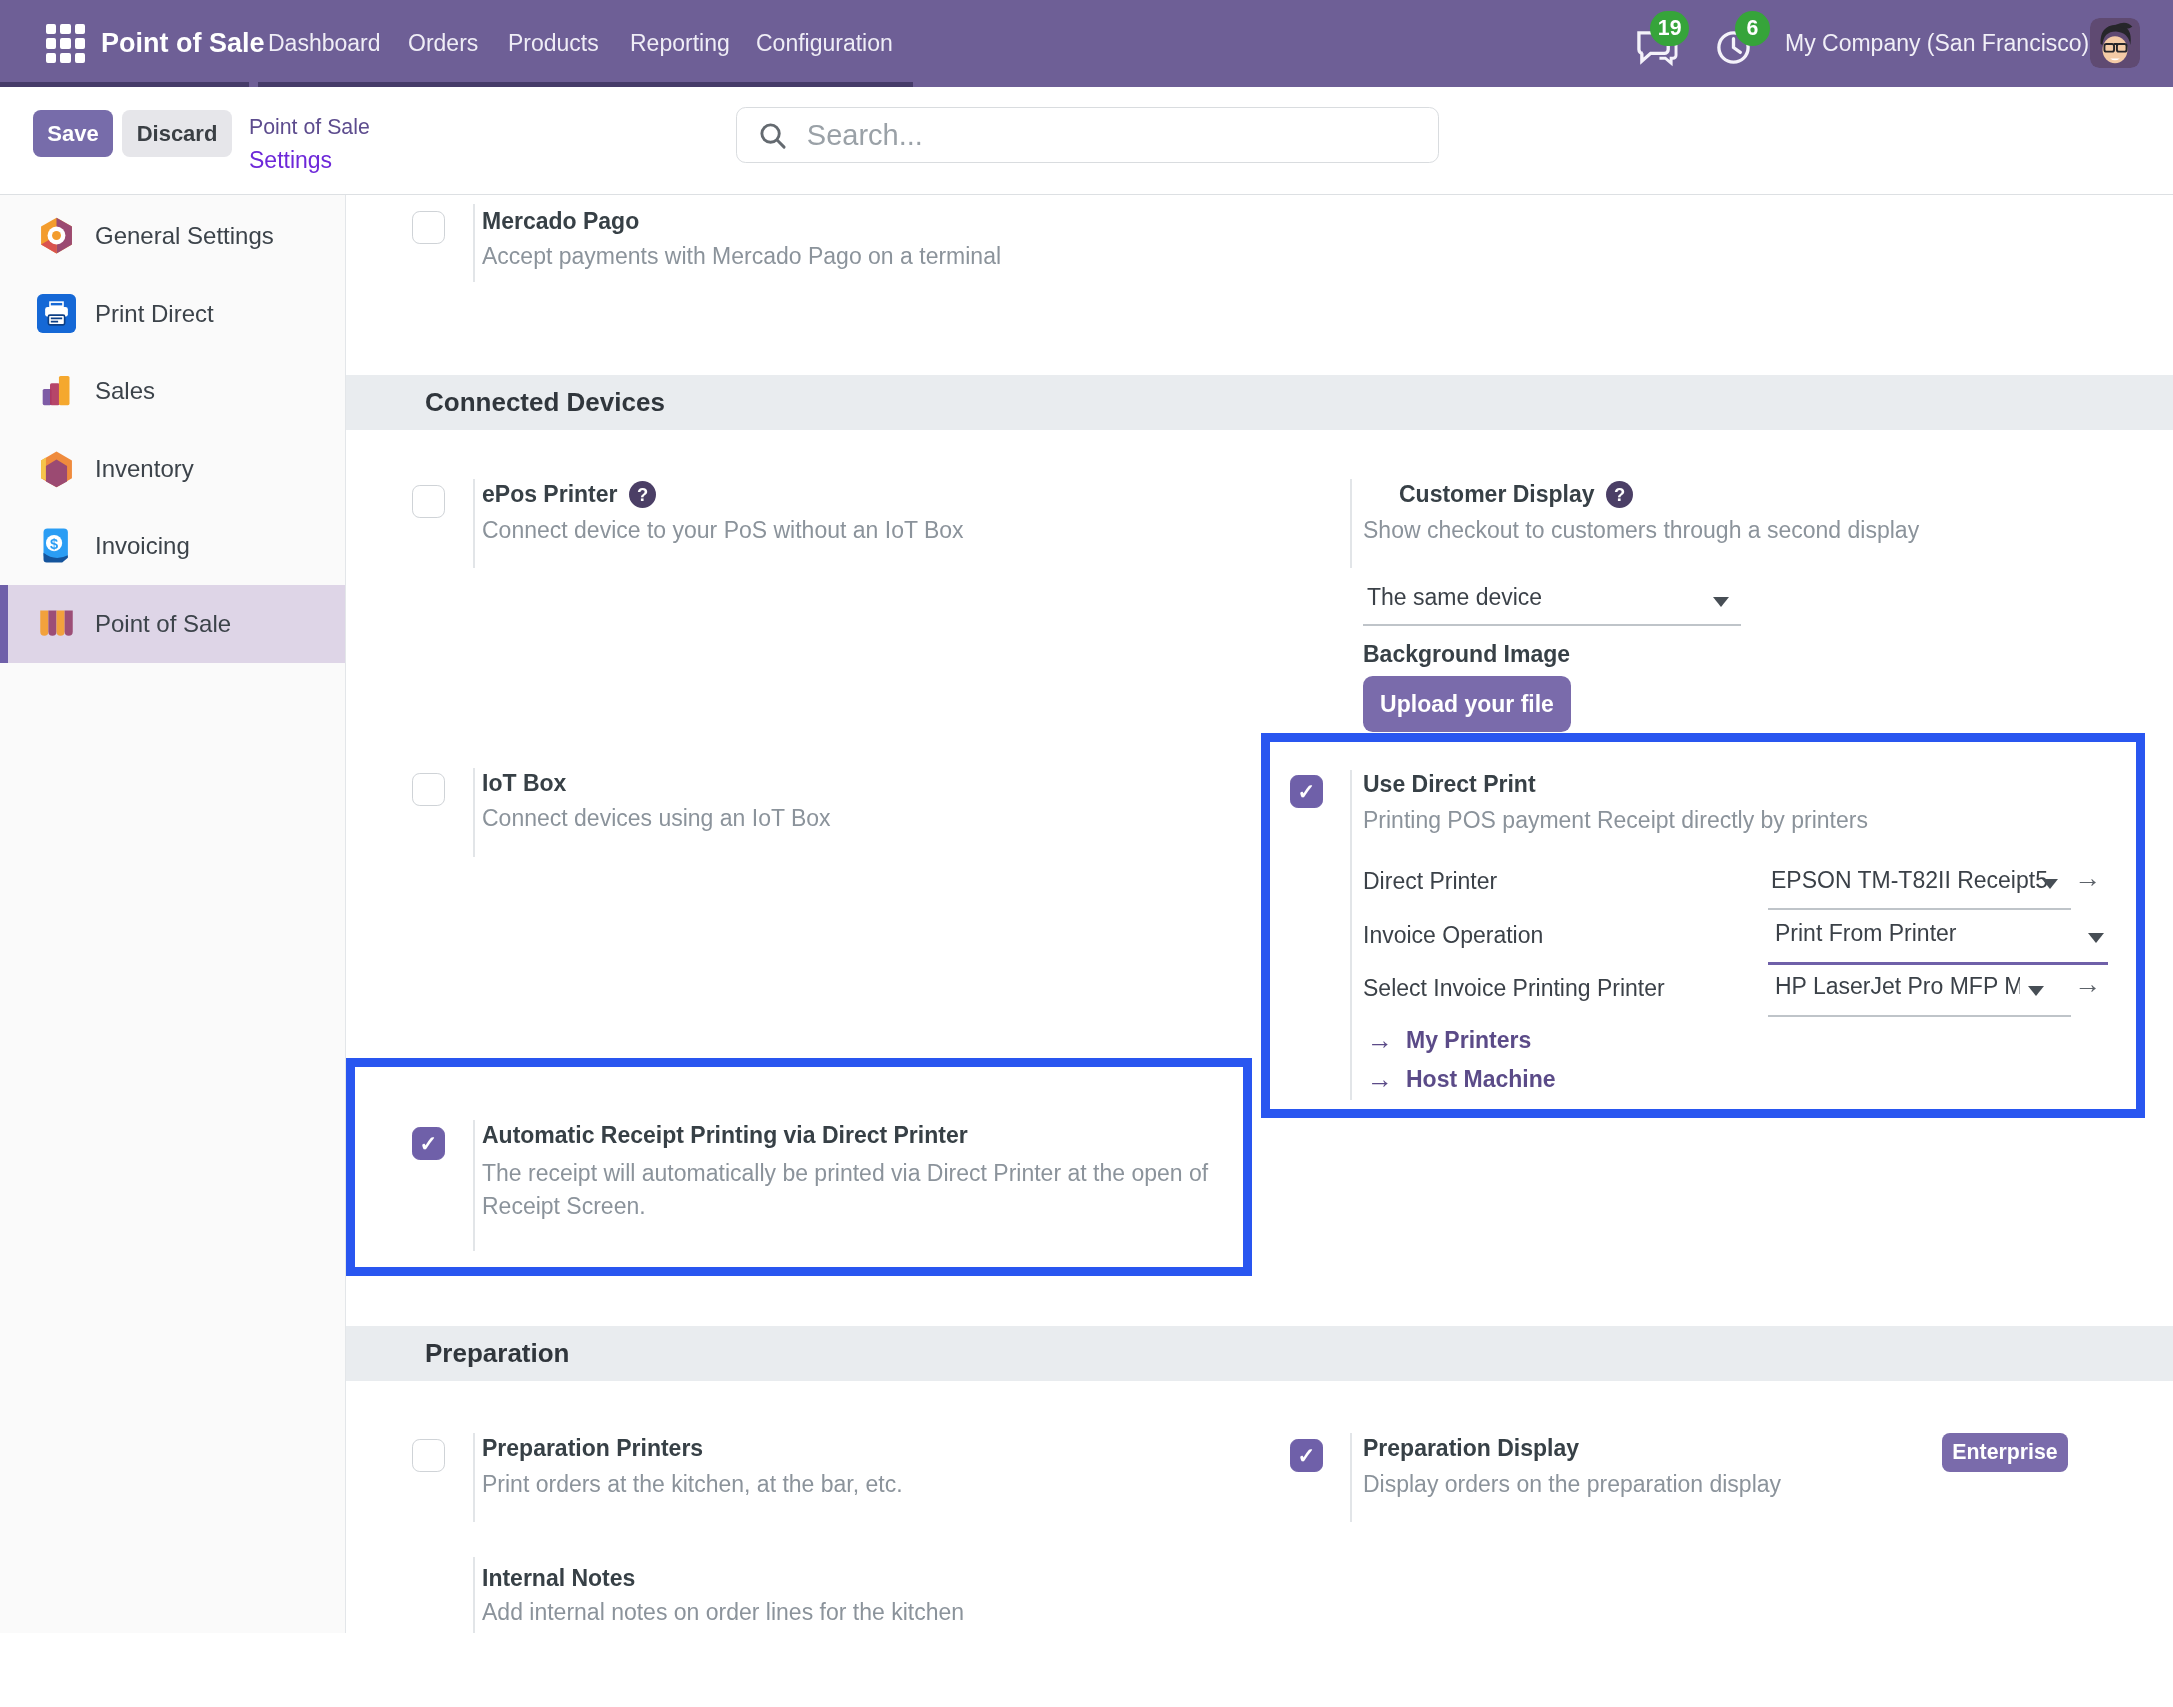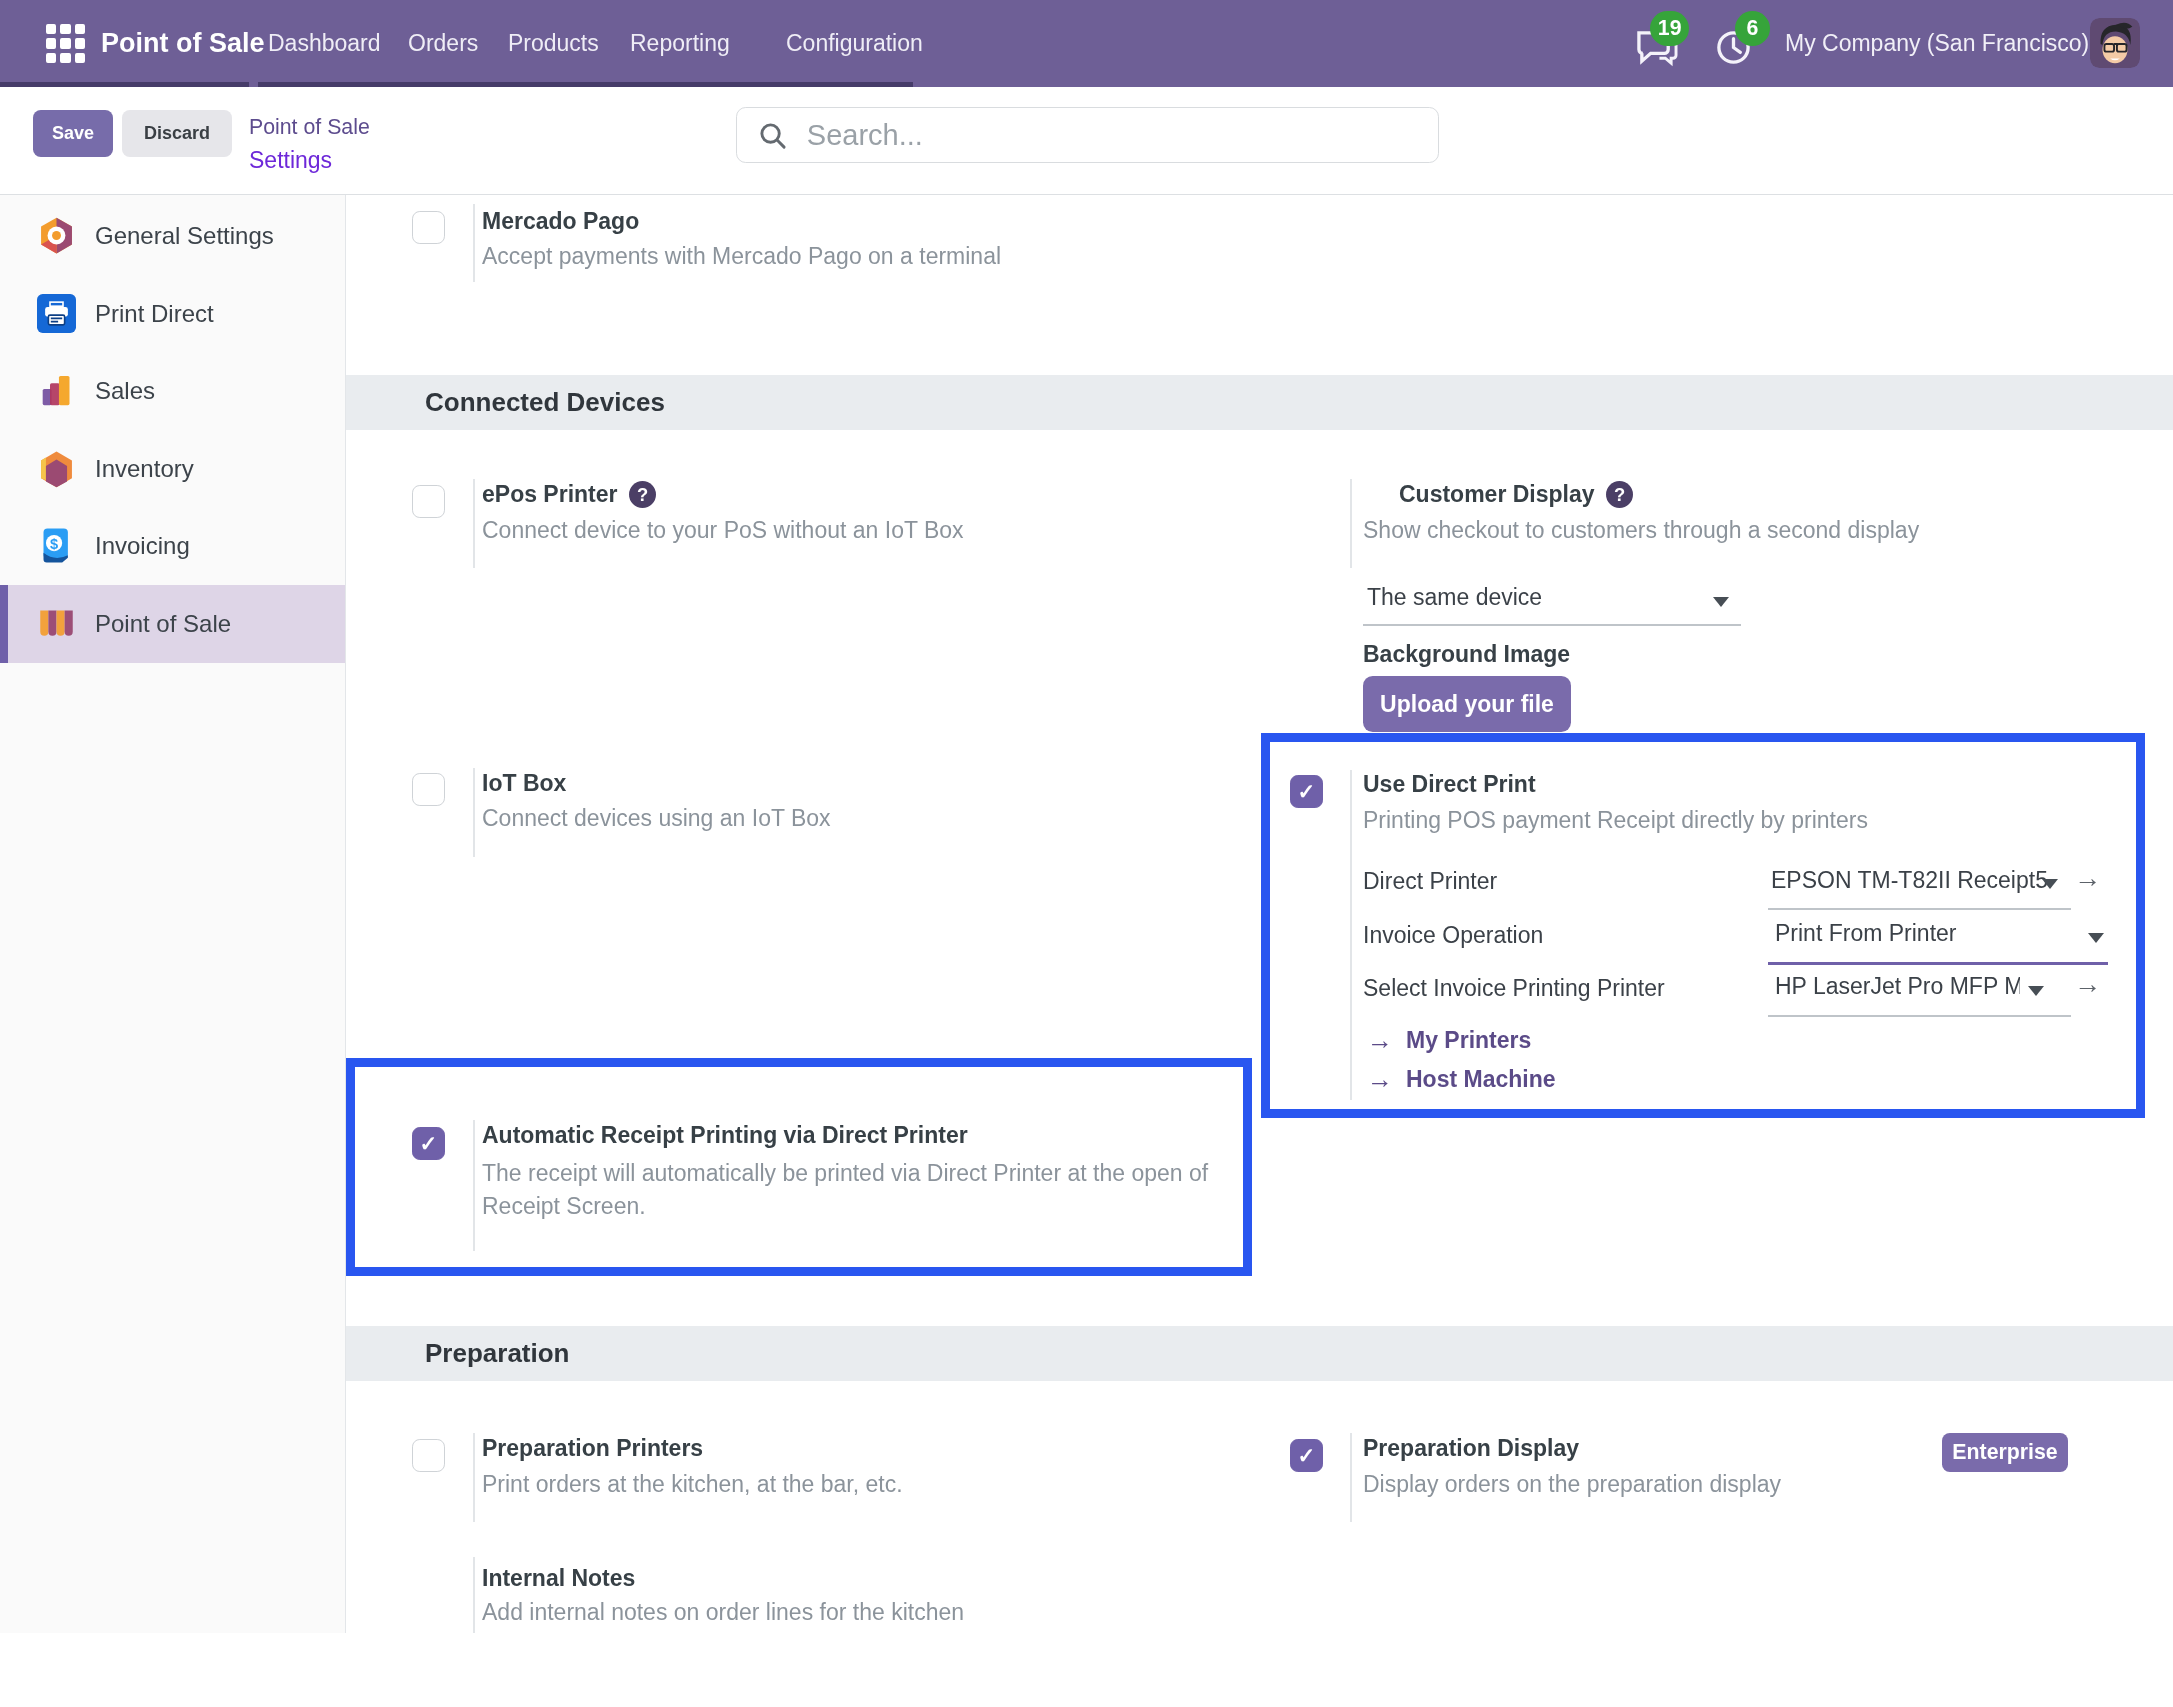--- a/index.html
+++ b/index.html
@@ -8,21 +8,21 @@
   
   .navbar{left:0;top:0;width:2174px;height:87px;background:#6e5f96;}
   .nav-underline{background:#463c69;height:4.9px;top:82px;}
   .brand{color:#fff;font-size:27px;font-weight:700;line-height:87px;white-space:nowrap;}
   .nav-item{color:#efedf6;font-size:23px;line-height:87px;white-space:nowrap;cursor:pointer;}
   .badge{background:#36a43a;color:#fff;font-size:21.3px;font-weight:700;border-radius:17.5px;
          min-width:35px;height:35px;padding:0 7.8px;display:flex;align-items:center;justify-content:center;box-sizing:border-box;}
   .company{color:#f1eff7;font-size:23px;line-height:87px;white-space:nowrap;}
   .avatar{width:50px;height:50px;border-radius:9.7px;overflow:hidden;}
   
-  .btn{border-radius:7.8px;font-size:18px;display:flex;align-items:center;justify-content:center;cursor:pointer;box-sizing:border-box;}
+  .btn{border-radius:7.8px;font-size:22px;display:flex;align-items:center;justify-content:center;cursor:pointer;box-sizing:border-box;}
   .btn-save{background:#776caa;color:#fff;font-weight:600;}
   .btn-discard{background:#e6e6ea;color:#3a3f44;font-weight:600;}
   .crumb-parent{color:#5d4c8e;font-size:21.3px;white-space:nowrap;cursor:pointer;}
   .crumb-current{color:#6d28d9;font-size:23px;white-space:nowrap;}
   .searchbox{width:703px;height:56px;border:1.9px solid #d9dcdf;border-radius:9.7px;box-sizing:border-box;background:#fff;display:flex;align-items:center;}
   .searchbox input{border:none;outline:none;font-size:29px;color:#0c4a6e;flex:1;background:transparent;font-family:inherit;}
   .searchbox input::placeholder{color:#9aa1a7;}
   .topline{left:0;top:194px;width:2174px;height:1px;background:#dde0e3;}
   
   .sidebar{left:0;top:195px;width:346px;height:1513px;background:#fafafa;border-right:1px solid #e3e6e9;box-sizing:border-box;}
@@ -71,21 +71,21 @@
         <span style="background:#fff;border-radius:1.9px"></span>
       <span style="background:#fff;border-radius:1.9px"></span>
         <span style="background:#fff;border-radius:1.9px"></span>
         <span style="background:#fff;border-radius:1.9px"></span>
     </div>
     <div class="abs brand" style="left:101px;top:0;">Point of Sale</div>
     <div class="abs nav-item" style="left:268px;top:0;">Dashboard</div>
     <div class="abs nav-item" style="left:408px;top:0;">Orders</div>
     <div class="abs nav-item" style="left:508px;top:0;">Products</div>
     <div class="abs nav-item" style="left:630px;top:0;">Reporting</div>
-    <div class="abs nav-item" style="left:786px;top:0;">Configuration</div>
+    <div class="abs nav-item" style="left:756px;top:0;">Configuration</div>
 
     <svg class="abs" style="left:1634px;top:27px;width:45px;height:41px;cursor:pointer;" viewBox="0 0 46 42">
       <path d="M5 6 h26 a4 4 0 0 1 4 4 v13 a4 4 0 0 1 -4 4 H17 l-9 8 v-8 H9 a4 4 0 0 1 -4 -4 Z" fill="none" stroke="#f4f2fa" stroke-width="3.4"></path>
       <path d="M34 16 h6 a3 3 0 0 1 3 3 v10 a3 3 0 0 1 -3 3 h-2 v5 l-6 -5 h-6" fill="none" stroke="#f4f2fa" stroke-width="3"></path>
     </svg>
     <div class="abs badge" style="left:1650px;top:10.7px;">19</div>
 
     <svg class="abs" style="left:1714px;top:28px;width:39px;height:39px;cursor:pointer;" viewBox="0 0 40 40">
       <circle cx="20" cy="20" r="15" fill="none" stroke="#f4f2fa" stroke-width="3.4"></circle>
       <path d="M20 11 v9 l7 5" fill="none" stroke="#f4f2fa" stroke-width="3.4" stroke-linecap="round"></path>

